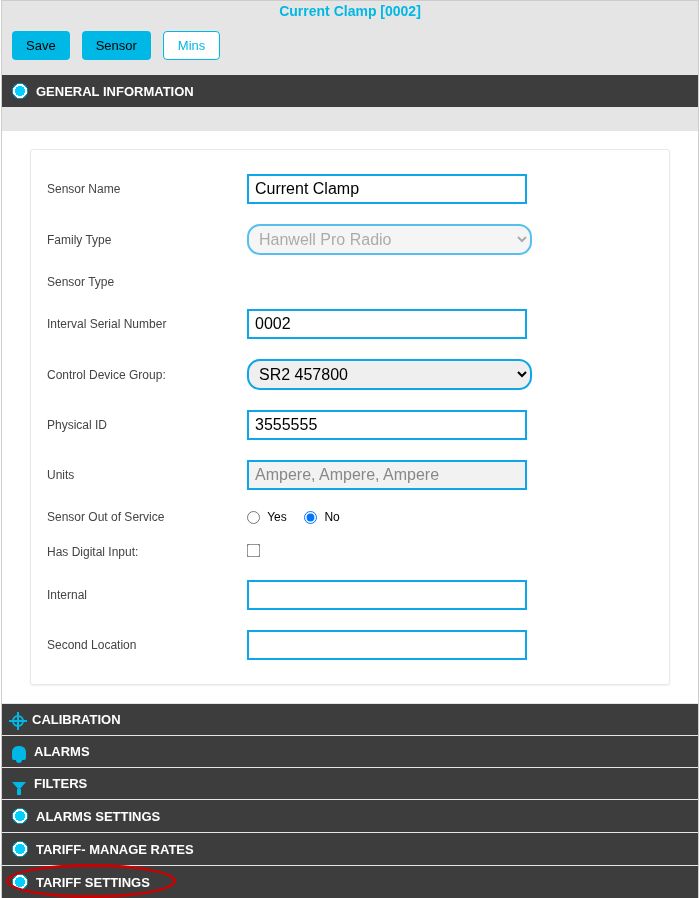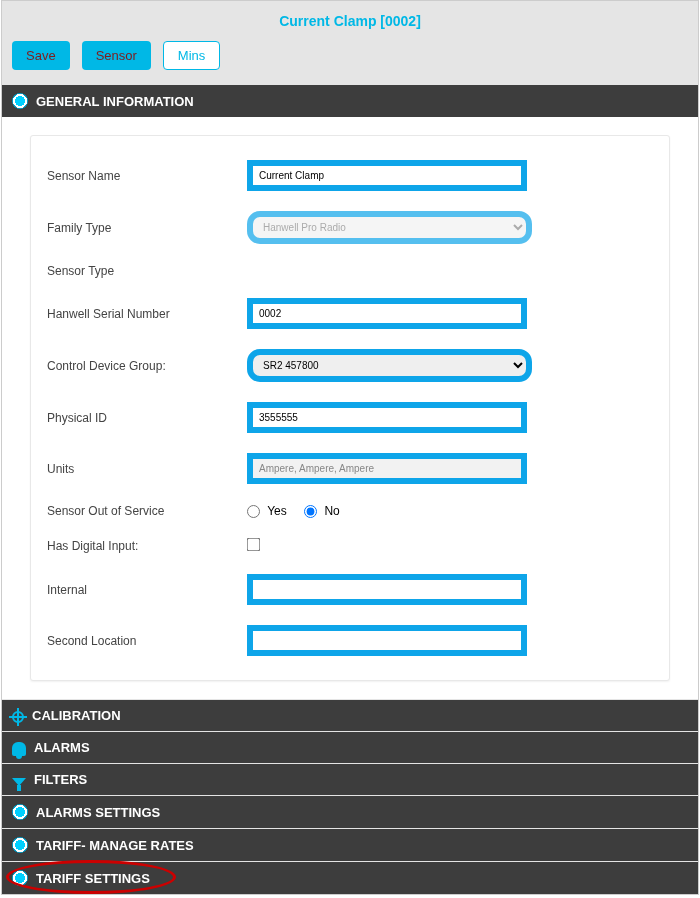--- a/index.html
+++ b/index.html
@@ -13,37 +13,37 @@
     border: 1px solid #ccc;
     background: #e5e5e5;
     width: 698px;
     margin: 0 auto;
   }
   .title {
     text-align: center;
     color: #00b8e6;
     font-weight: bold;
     font-size: 14px;
-    padding: 12px 0 6px;
+    padding: 2px 0 6px;
   }
   .button-row {
     padding: 6px 10px 14px;
     display: flex;
     gap: 12px;
   }
   .btn {
     border-radius: 4px;
     padding: 6px 14px;
     font-size: 13px;
     cursor: pointer;
     border: none;
   }
   .btn-primary {
     background: #00b8e6;
-    color: #7f1d1d;
+    color: #000000;
   }
   .btn-outline {
     background: #fff;
     border: 1px solid #00b8e6;
     color: #00b8e6;
   }
   .accordion { width: 100%; }
   .acc-header {
     background: #3d3d3d;
     color: #fff;
@@ -54,20 +54,21 @@
     align-items: center;
     gap: 8px;
     border-top: 1px solid #e5e5e5;
     cursor: pointer;
     position: relative;
     text-align: right;
   }
   .acc-body {
     background: #fff;
     padding: 18px 10px;
+    margin-top: 24px;
   }
   .form-card {
     background: #fff;
     border: 1px solid #e8e8e8;
     border-radius: 3px;
     box-shadow: 0 1px 2px rgba(0,0,0,0.06);
     padding: 14px 16px;
     max-width: 640px;
     margin: 0 auto;
   }
@@ -78,22 +79,22 @@
   }
   .field-label {
     flex: 0 0 200px;
     color: #444;
     font-size: 12px;
   }
   .field-control { flex: 1; }
   .inp, .sel {
     width: 280px;
     padding: 4px 6px;
-    font-size: 10px;
-    border: 6px solid #0ea5e9;
+    font-size: 16px;
+    border: 2px solid #0ea5e9;
   }
   .inp[disabled], .sel[disabled] {
     background: #f2f2f2;
     color: #888;
   }
   .sel { width: 285px; border-radius: 13px; }
   .radio-group label { margin-right: 14px; font-size: 12px; }
   .radio-group input { margin-right: 4px; vertical-align: middle; }
   .chk { transform: scale(1.05); }
 
@@ -188,21 +189,21 @@
               <option>Hanwell Pro Radio</option>
             </select>
           </div>
         </div>
 
         <div class="field-row">
           <div class="field-label">Sensor Type</div>
         </div>
 
         <div class="field-row">
-          <div class="field-label">Hanwell Serial Number</div>
+          <div class="field-label">Interval Serial Number</div>
           <div class="field-control">
             <input class="inp" type="text" value="0002" style="">
           </div>
         </div>
 
         <div class="field-row">
           <div class="field-label">Control Device Group:</div>
           <div class="field-control">
             <select class="sel">
               <option>SR2 457800</option>

